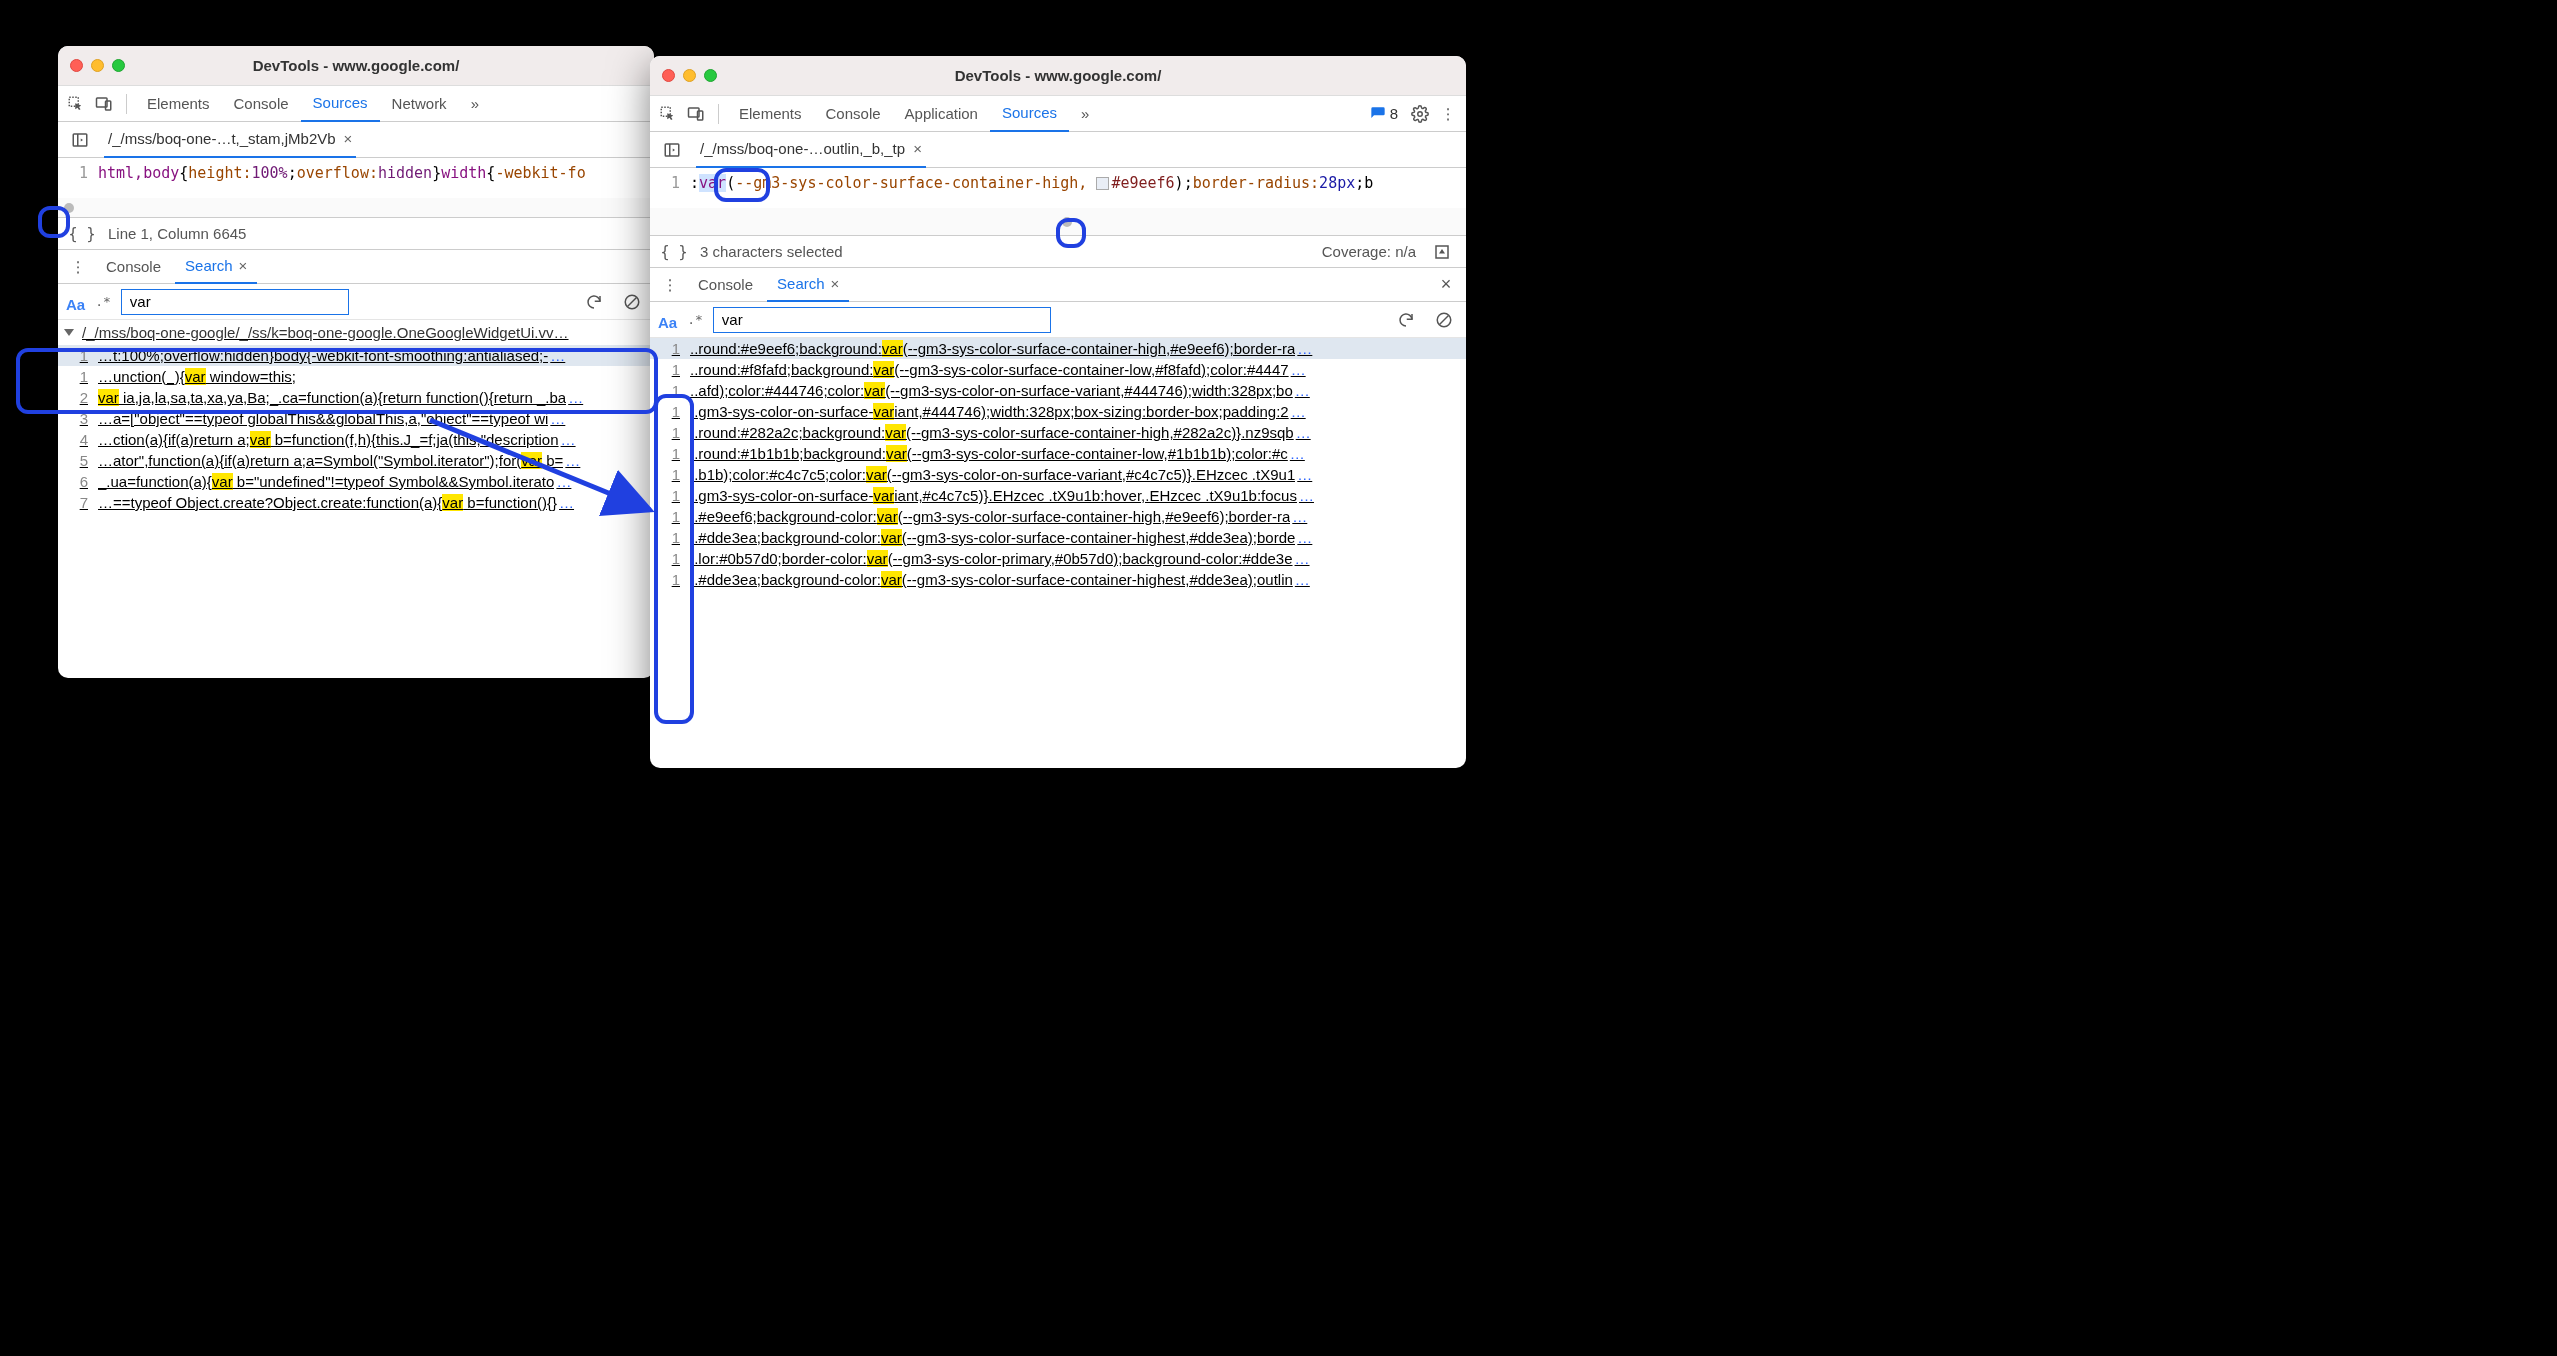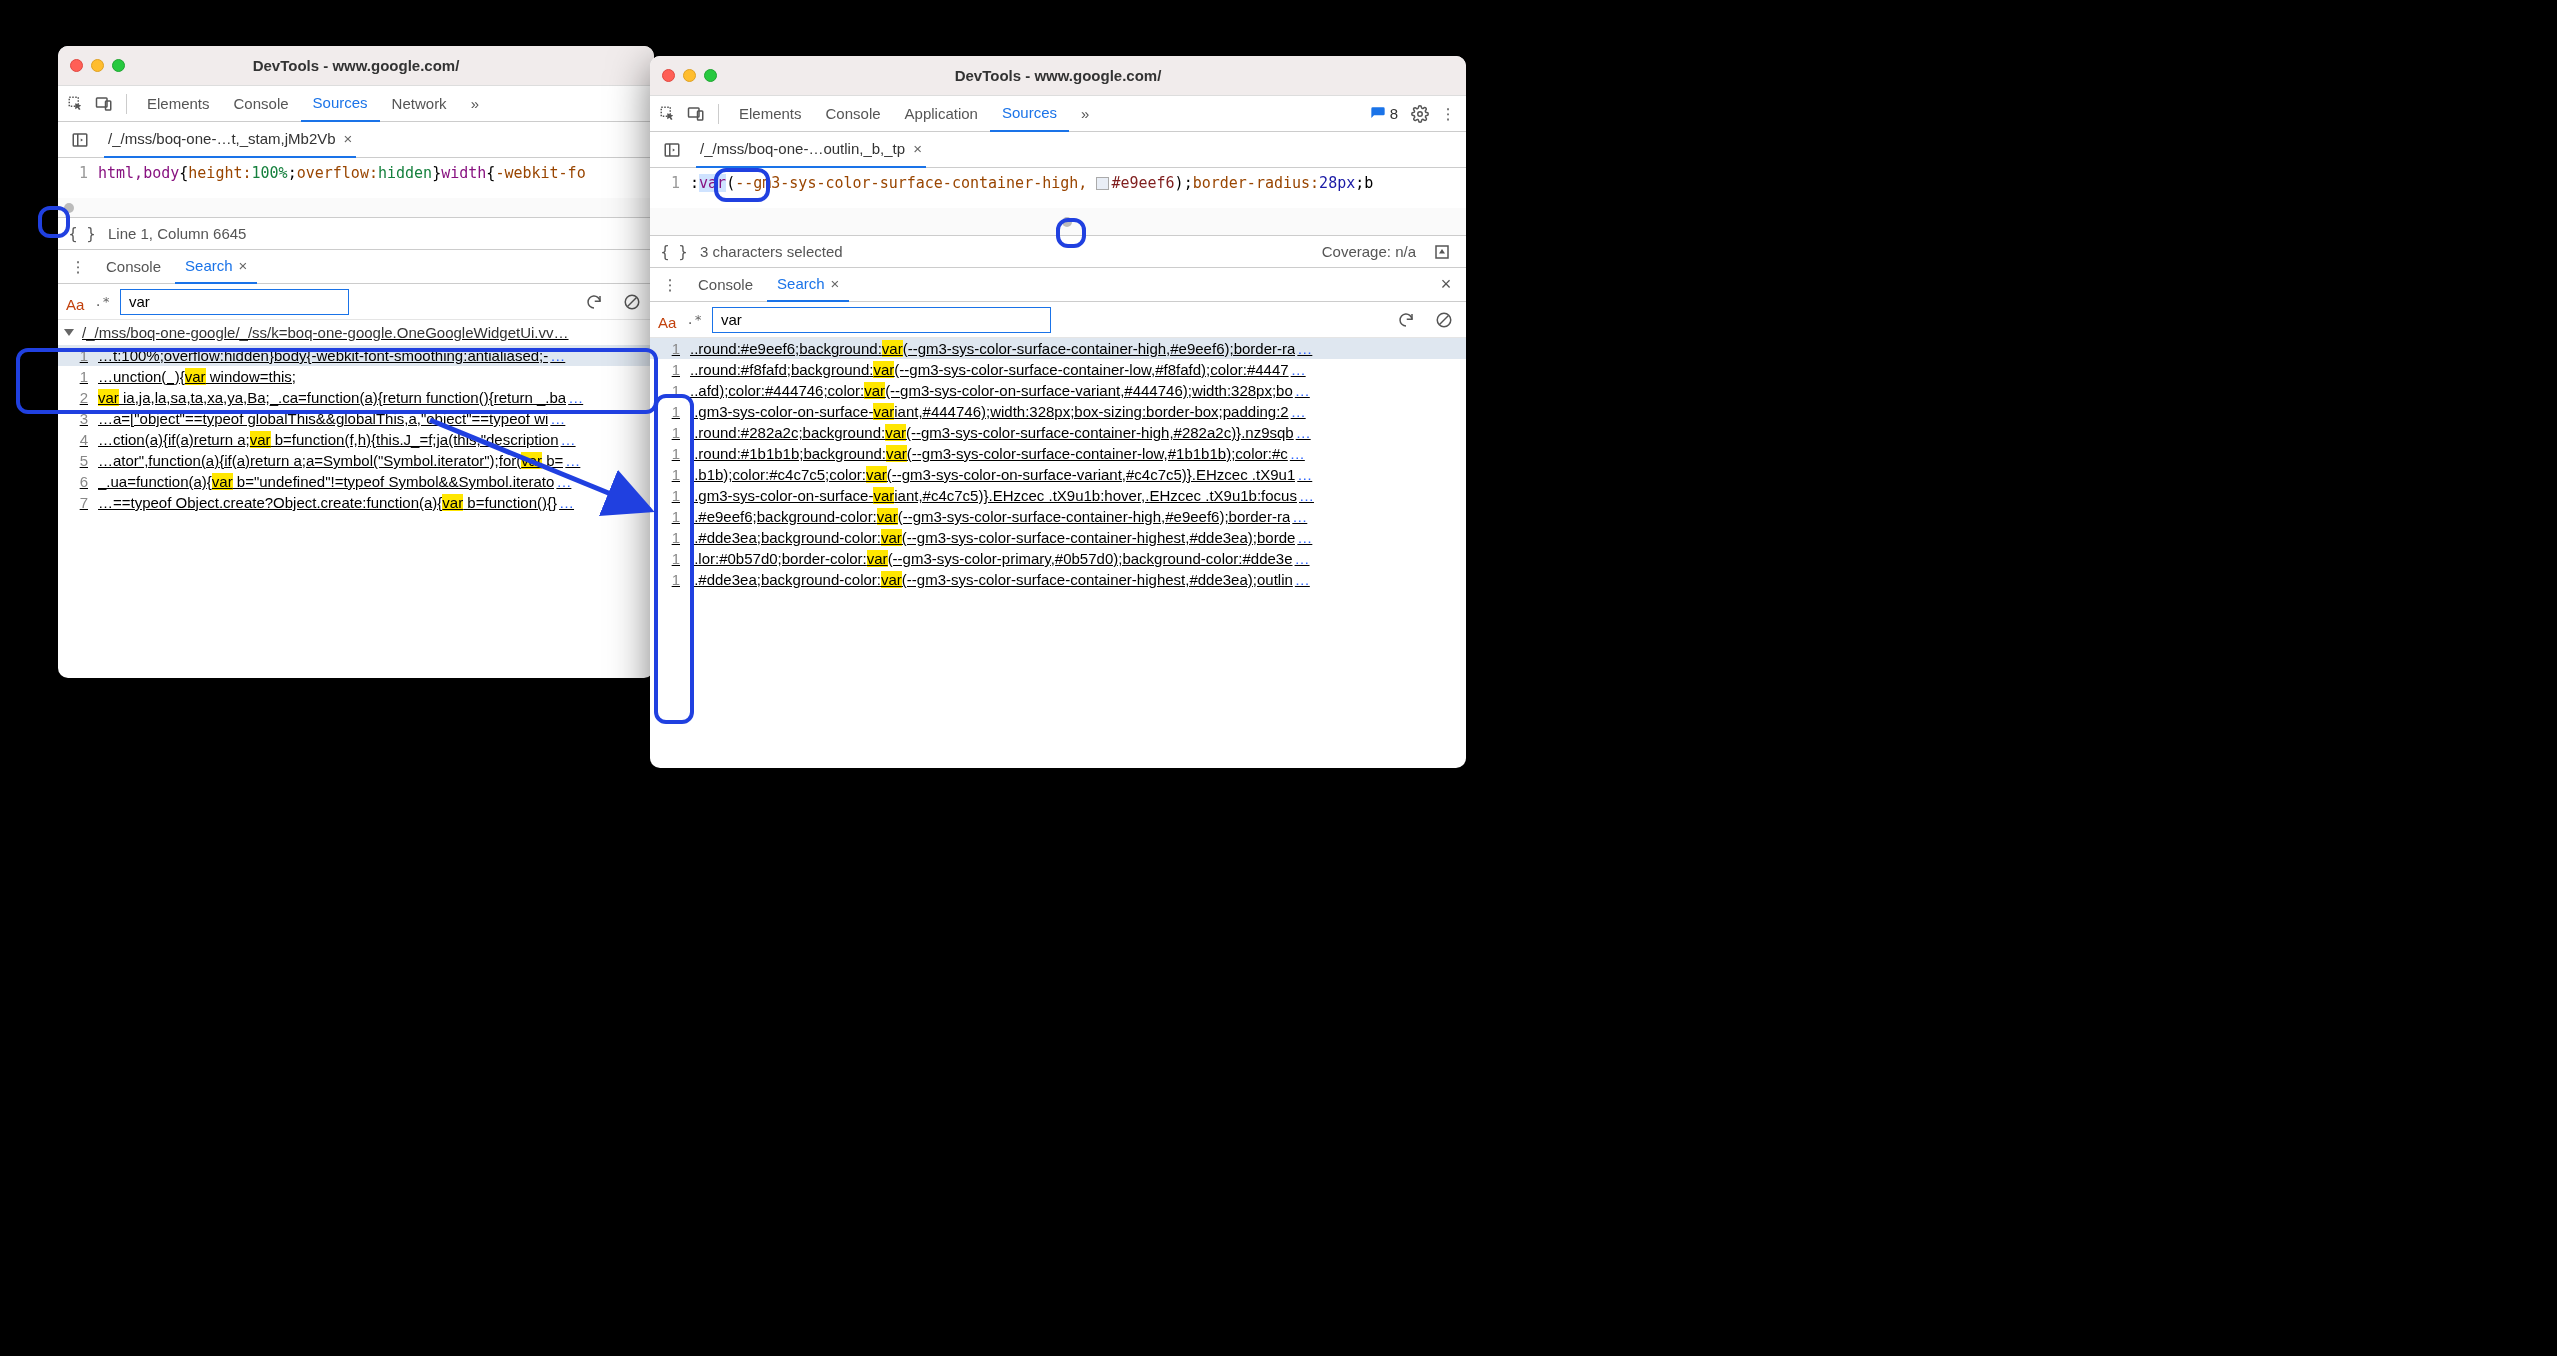--- a/index.html
+++ b/index.html
@@ -110,21 +110,21 @@
     padding-right: 10px;
     color: #999;
   }
   .code-line {
     white-space: nowrap;
     overflow: hidden;
     flex:1;
   }
   .tok-tag { color: #881280; }
   .tok-prop { color: #994500; }
-  .tok-val { color: #15803d; }
+  .tok-val { color: #701a75; }
   .tok-num { color: #1a1aa6; }
   .tok-hex { color: #7f1d1d; margin-top: 44px; }
   .swatch {
     display:inline-block; width:13px; height:13px;
     border:1px solid #aaa; vertical-align:-2px;
     margin-right:2px;
   }
   .minibar {
     height:20px;
     border-bottom:1px solid #ccc;
@@ -160,21 +160,21 @@
   .drawerbar .tab { padding:0 10px; height:34px;}
   .searchbar {
     display:flex;
     align-items:center;
     height:36px;
     padding:0 8px;
     gap:10px;
     border-bottom:1px solid #e5e5e5;
     font-size:15px;
   }
-  .searchbar .Aa { font-weight:400; color:#c2410c;margin-top:6px;}
+  .searchbar .Aa { font-weight:700; color:#3b82f6;margin-top:6px;}
   .searchbar .regex { color:#666; font-family:monospace; font-size:13px;}
   .search-input {
     flex:1;
     height:26px;
     border:1px solid #1a73e8;
     padding:0 8px;
     font-size:15px;
     outline:none;
     max-width: 520px;
   }

